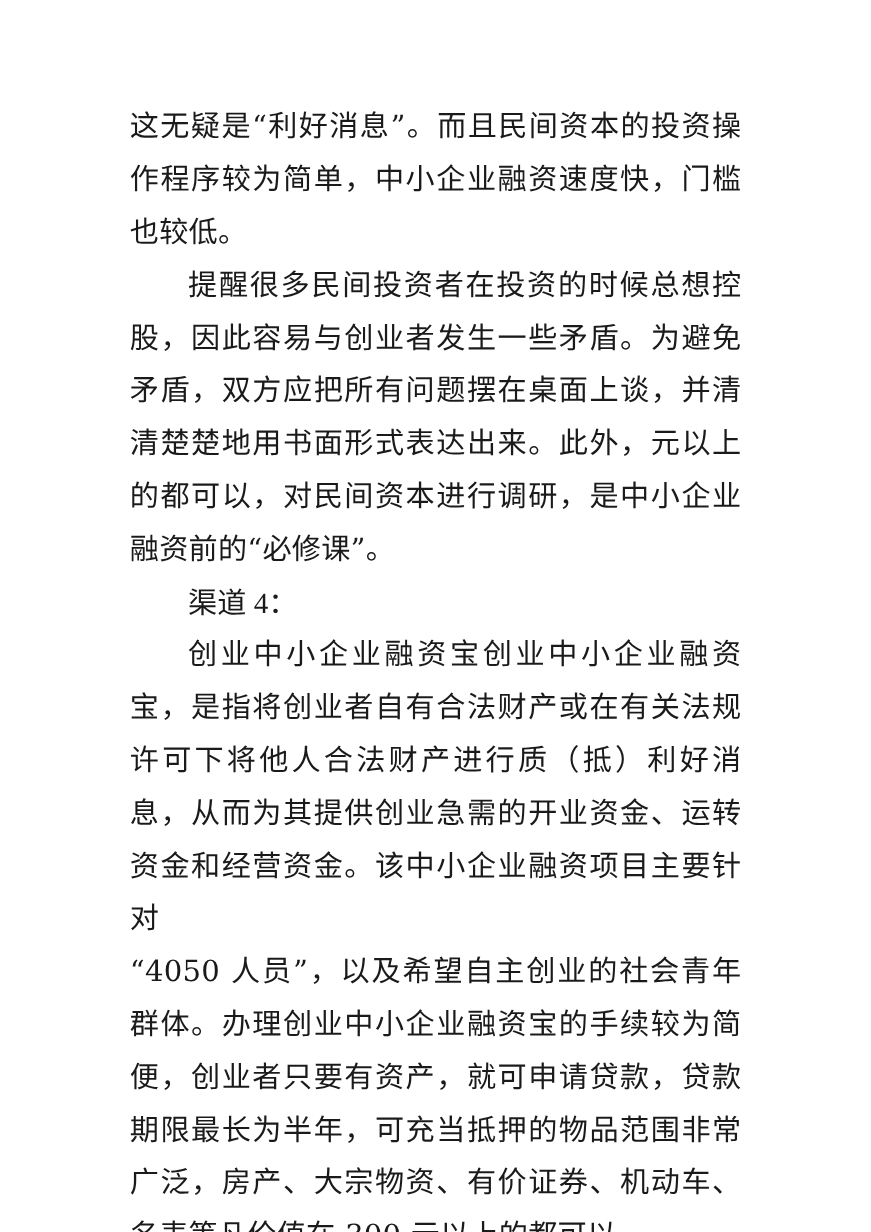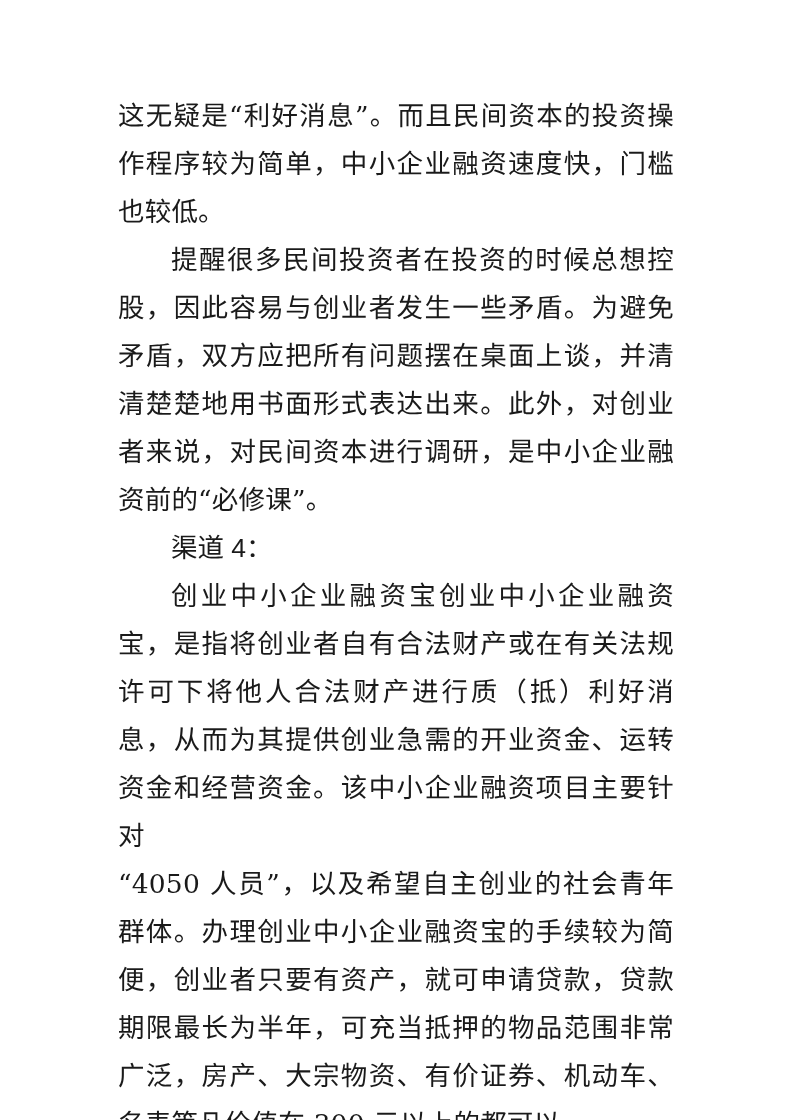--- a/index.html
+++ b/index.html
@@ -53,40 +53,40 @@
   }
 
   .heading {
     margin: 0;
     font-size: 26.5px;
     line-height: 48px;
     text-indent: 2em;
     font-weight: normal;
     color: #1a1a1a;
     text-align: left;
-    font-family: Liberation Sans, sans-serif;
+    font-family: Liberation Serif, serif;
   }
 
   
   .para::after {
     content: "";
     display: inline-block;
     width: 100%;
   }
   .para.nostretch::after { content: none; }
 </style>
 </head>
 <body>
 
 <div class="page">
   <div class="text-block">
 
     <p class="para no-indent nostretch">这无疑是“利好消息”。而且民间资本的投资操作程序较为简单，中小企业融资速度快，门槛也较低。</p>
 
-    <p class="para indent nostretch">提醒很多民间投资者在投资的时候总想控股，因此容易与创业者发生一些矛盾。为避免矛盾，双方应把所有问题摆在桌面上谈，并清清楚楚地用书面形式表达出来。此外，对创业者来说，对民间资本进行调研，是中小企业融资前的“必修课”。</p>
+    <p class="para indent nostretch">提醒很多民间投资者在投资的时候总想控股，因此容易与创业者发生一些矛盾。为避免矛盾，双方应把所有问题摆在桌面上谈，并清清楚楚地用书面形式表达出来。此外，元以上的都可以，对民间资本进行调研，是中小企业融资前的“必修课”。</p>
 
     <p class="heading">渠道 4：</p>
 
     <p class="para indent nostretch">创业中小企业融资宝创业中小企业融资宝，是指将创业者自有合法财产或在有关法规许可下将他人合法财产进行质（抵）利好消息，从而为其提供创业急需的开业资金、运转资金和经营资金。该中小企业融资项目主要针对</p>
 
     <p class="para no-indent nostretch">“4050 人员”，以及希望自主创业的社会青年群体。办理创业中小企业融资宝的手续较为简便，创业者只要有资产，就可申请贷款，贷款期限最长为半年，可充当抵押的物品范围非常广泛，房产、大宗物资、有价证券、机动车、名表等凡价值在 300 元以上的都可以。</p>
 
   </div>
 </div>
 

